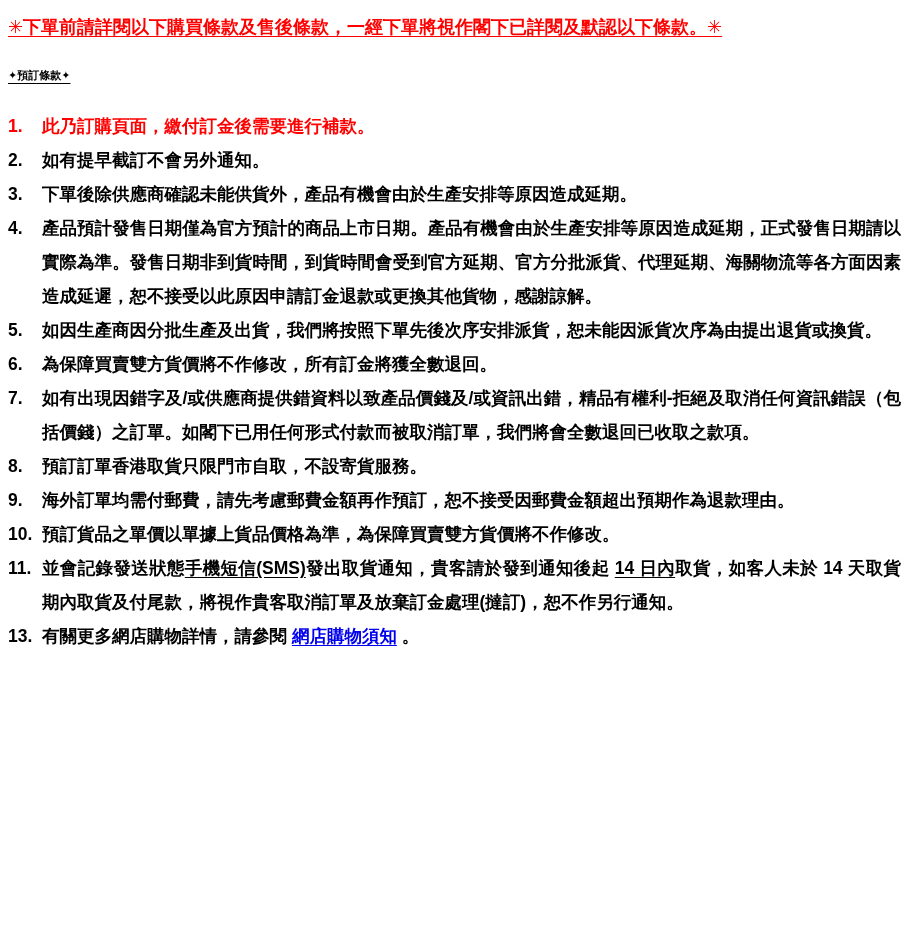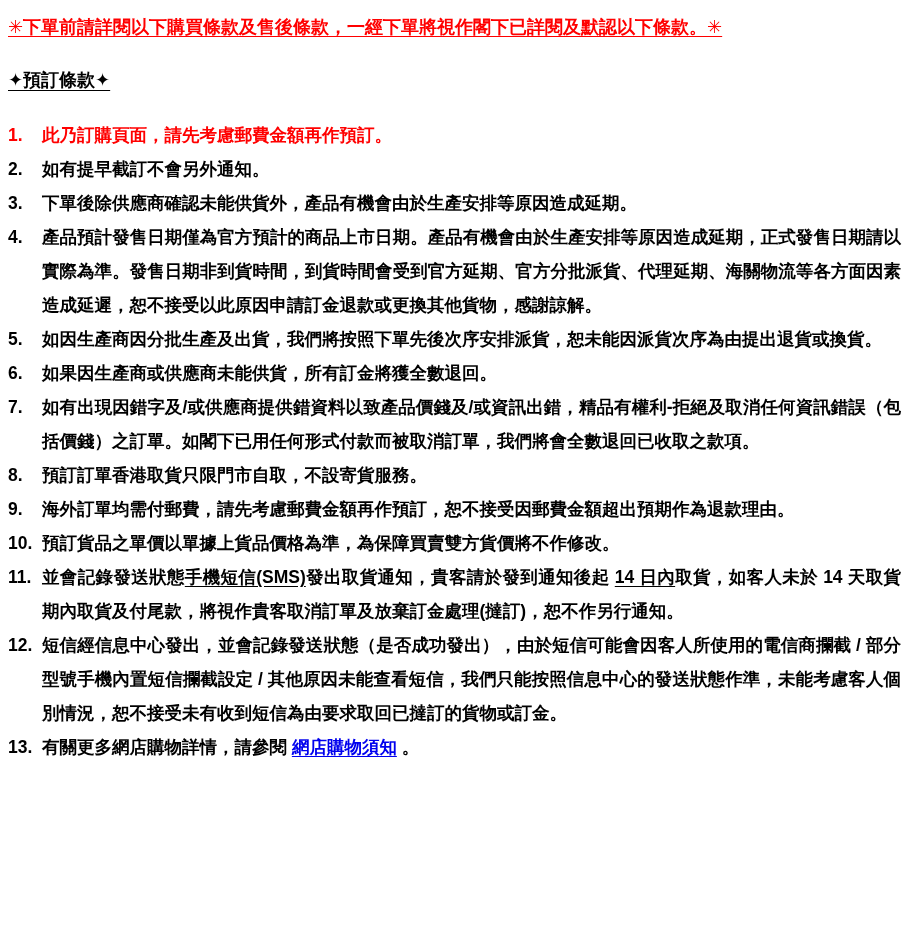--- a/index.html
+++ b/index.html
@@ -18,21 +18,21 @@
     color: #ff0000;
     font-size: 18px;
     line-height: 1.45;
     text-decoration: underline;
     text-underline-offset: 3px;
     margin: 2px 0 28px 0;
   }
 
   .section-heading {
     color: #000000;
-    font-size: 18px;
+    font-size: 11px;
     text-decoration: underline;
     text-underline-offset: 4px;
     margin: 0 0 26px 0;
   }
 
   .terms {
     font-size: 17.5px;
     line-height: 34px;
   }
   .term { display: flex; }
@@ -59,41 +59,41 @@
 <body>
 
 <div class="page">
   <div class="doc-title">✳下單前請詳閱以下購買條款及售後條款，一經下單將視作閣下已詳閱及默認以下條款。✳</div>
 
   <div class="section-heading">✦預訂條款✦</div>
 
   <div class="terms">
       <div class="term red">
         <span class="num">1.</span>
-        <span class="body"><span class="seg">此乃訂購頁面，請先考慮郵費金額再作預訂。</span></span>
+        <span class="body"><span class="seg">此乃訂購頁面，繳付訂金後需要進行補款。</span></span>
       </div>
       <div class="term">
         <span class="num">2.</span>
         <span class="body"><span class="seg">如有提早截訂不會另外通知。</span></span>
       </div>
       <div class="term">
         <span class="num">3.</span>
         <span class="body"><span class="seg">下單後除供應商確認未能供貨外，產品有機會由於生產安排等原因造成延期。</span></span>
       </div>
       <div class="term">
         <span class="num">4.</span>
         <span class="body"><span class="seg">產品預計發售日期僅為官方預計的商品上市日期。產品有機會由於生產安排等原因造成延期，正式發售日期請以實際為準。發售日期非到貨時間，到貨時間會受到官方延期、官方分批派貨、代理延期、海關物流等各方面因素造成延遲，恕不接受以此原因申請訂金退款或更換其他貨物，感謝諒解。</span></span>
       </div>
       <div class="term">
         <span class="num">5.</span>
         <span class="body"><span class="seg">如因生產商因分批生產及出貨，我們將按照下單先後次序安排派貨，恕未能因派貨次序為由提出退貨或換貨。</span></span>
       </div>
       <div class="term">
         <span class="num">6.</span>
-        <span class="body"><span class="seg">如果因生產商或供應商未能供貨，所有訂金將獲全數退回。</span></span>
+        <span class="body"><span class="seg">為保障買賣雙方貨價將不作修改，所有訂金將獲全數退回。</span></span>
       </div>
       <div class="term">
         <span class="num">7.</span>
         <span class="body"><span class="seg">如有出現因錯字及/或供應商提供錯資料以致產品價錢及/或資訊出錯，精品有權利-拒絕及取消任何資訊錯誤（包括價錢）之訂單。如閣下已用任何形式付款而被取消訂單，我們將會全數退回已收取之款項。</span></span>
       </div>
       <div class="term">
         <span class="num">8.</span>
         <span class="body"><span class="seg">預訂訂單香港取貨只限門市自取，不設寄貨服務。</span></span>
       </div>
       <div class="term">
@@ -102,21 +102,17 @@
       </div>
       <div class="term">
         <span class="num">10.</span>
         <span class="body"><span class="seg">預訂貨品之單價以單據上貨品價格為準，為保障買賣雙方貨價將不作修改。</span></span>
       </div>
       <div class="term">
         <span class="num">11.</span>
         <span class="body"><span class="seg">並會記錄發送狀態</span><span class="seg red-underline">手機短信(SMS)</span><span class="seg">發出取貨通知，貴客請於發到通知後起 </span><span class="seg red-underline">14 日內</span><span class="seg">取貨，如客人未於 14 天取貨期內取貨及付尾款，將視作貴客取消訂單及放棄訂金處理(撻訂)，恕不作另行通知。</span></span>
       </div>
       <div class="term">
-        <span class="num">12.</span>
-        <span class="body"><span class="seg">短信經信息中心發出，並會記錄發送狀態（是否成功發出），由於短信可能會因客人所使用的電信商攔截 / 部分型號手機內置短信攔截設定 / 其他原因未能查看短信，我們只能按照信息中心的發送狀態作準，未能考慮客人個別情況，恕不接受未有收到短信為由要求取回已撻訂的貨物或訂金。</span></span>
-      </div>
-      <div class="term">
         <span class="num">13.</span>
         <span class="body"><span class="seg">有關更多網店購物詳情，請參閱 </span><a href="#" class="link">網店購物須知</a><span class="seg"> 。</span></span>
       </div>
     </div>
 </div>
 
 </body></html>

